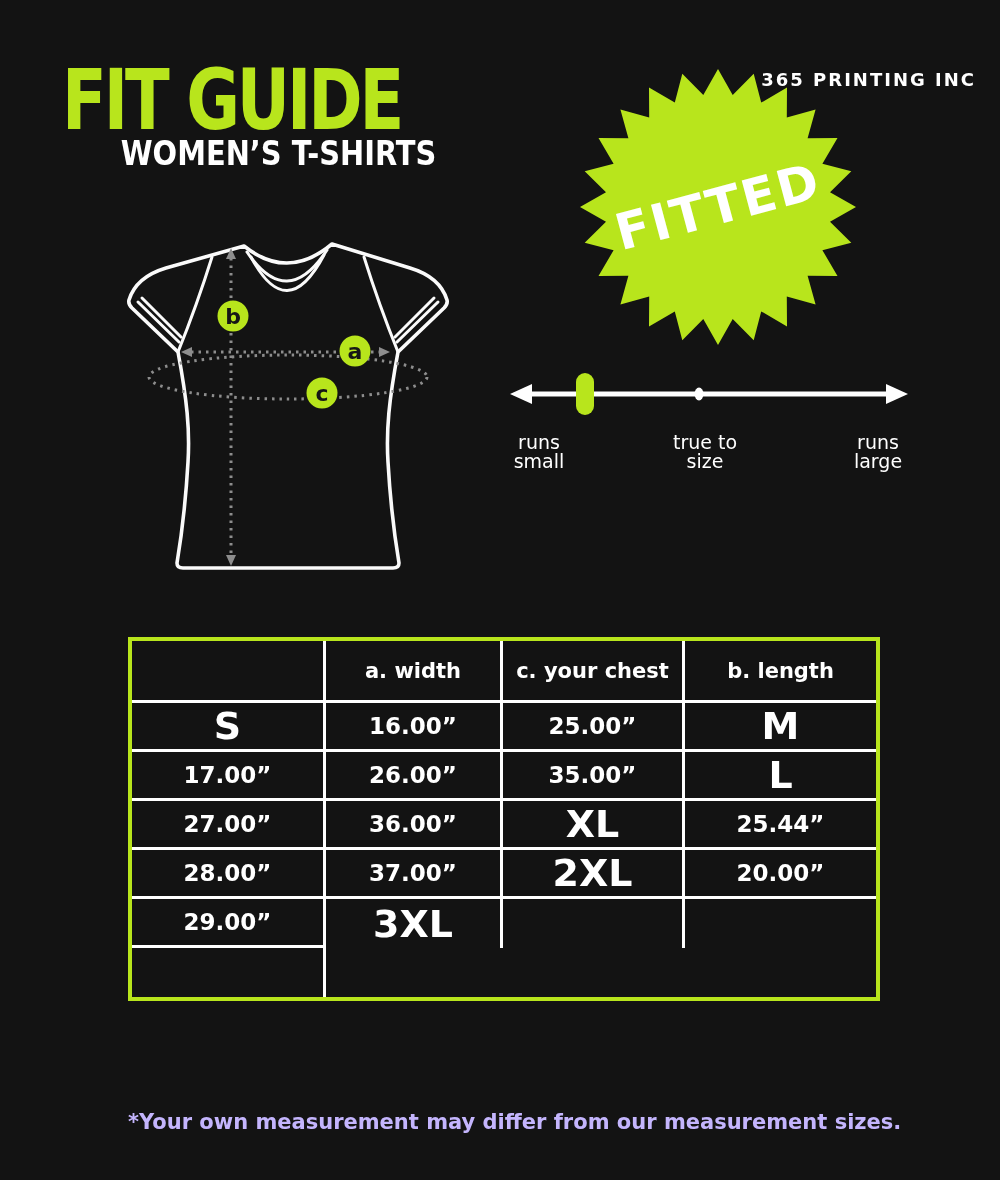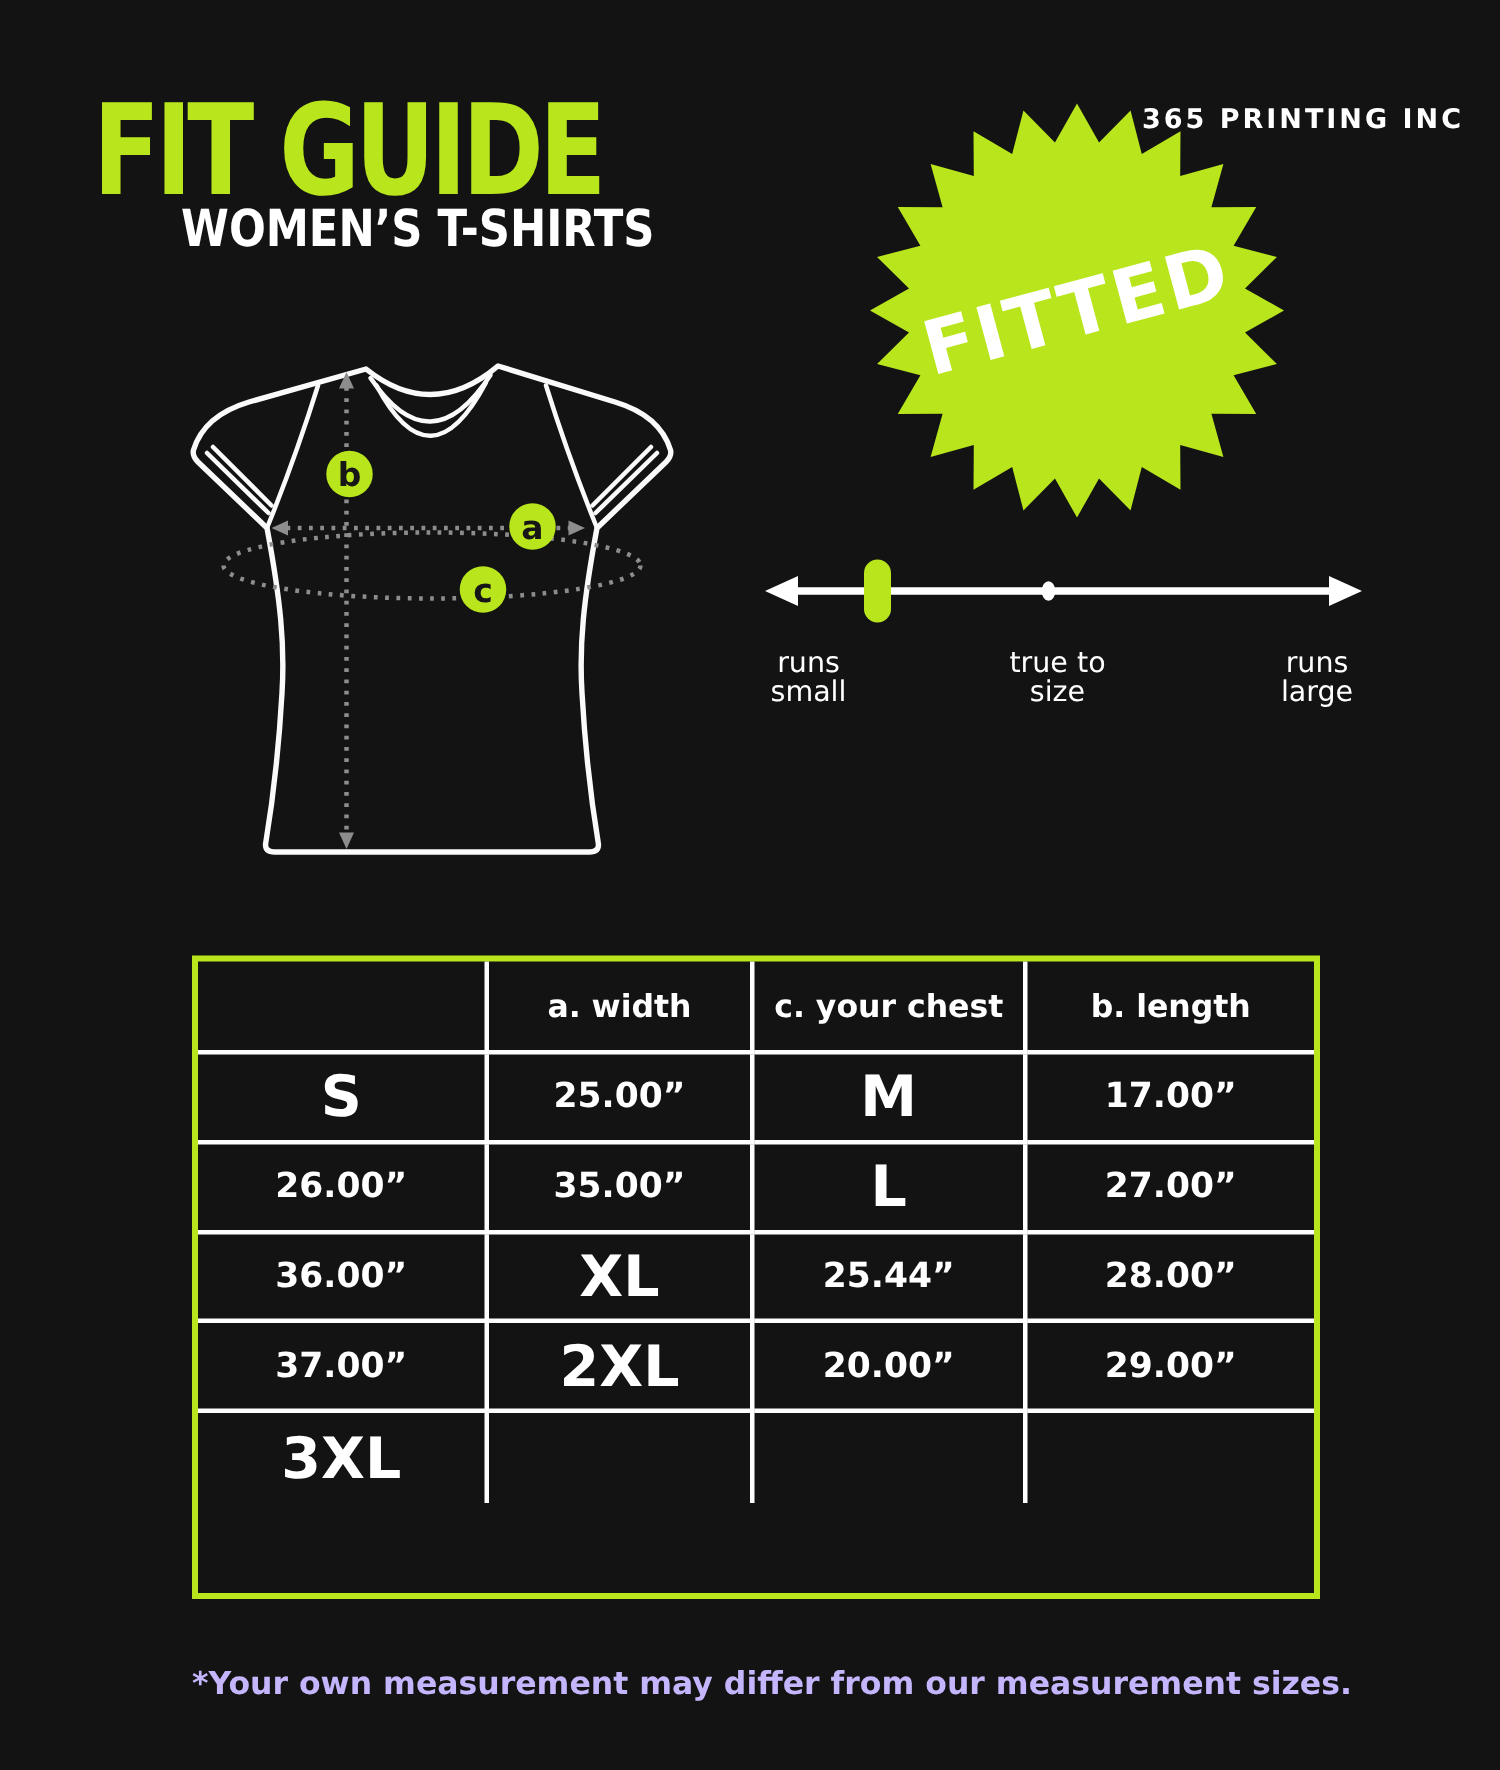--- a/index.html
+++ b/index.html
@@ -33,21 +33,21 @@
     font-weight:bold;line-height:1;transform:scaleX(0.85);transform-origin:right top;
     white-space:nowrap;}
   .scale-label{position:absolute;top:433px;transform:translateX(-50%);color:#fff;
     font-weight:normal;font-size:19px;line-height:0.98;text-align:center;white-space:nowrap;}
   .scale-label.l1{left:539px;}
   .scale-label.l2{left:705px;}
   .scale-label.l3{left:878px;}
 
   
   .size-table{
-    position:absolute;left:128px;top:637px;width:752px;height:429px;
+    position:absolute;left:128px;top:637px;width:752px;height:364px;
     box-sizing:border-box;border:4px solid var(--accent,#b8e51c);
     display:grid;grid-template-columns:194px 177px 182px 1fr;
     grid-template-rows:62px repeat(6,1fr);
   }
   .cell{display:flex;align-items:center;justify-content:center;color:#fff;
     border-right:3px solid #fff;border-bottom:3px solid #fff;box-sizing:border-box;}
   .cell:nth-child(4n){border-right:none;}
   .cell:nth-last-child(-n+4){border-bottom:none;}
   .cell.th{font-size:21px;font-weight:bold;}
   .cell.size{font-size:38px;font-weight:bold;}
@@ -152,20 +152,21 @@
     <div>large</div>
   </div>
 
   <div class="size-table">
     <div class="cell th"></div>
     <div class="cell th">a. width</div>
     <div class="cell th">c. your chest</div>
     <div class="cell th">b. length</div>
 
     <div class="cell size">S</div>
+    <div class="cell val">16.00”</div>
     <div class="cell val">25.00”</div>
 
     <div class="cell size">M</div>
     <div class="cell val">17.00”</div>
     <div class="cell val">26.00”</div>
     <div class="cell val">35.00”</div>
 
     <div class="cell size">L</div>
     <div class="cell val">27.00”</div>
     <div class="cell val">36.00”</div>

